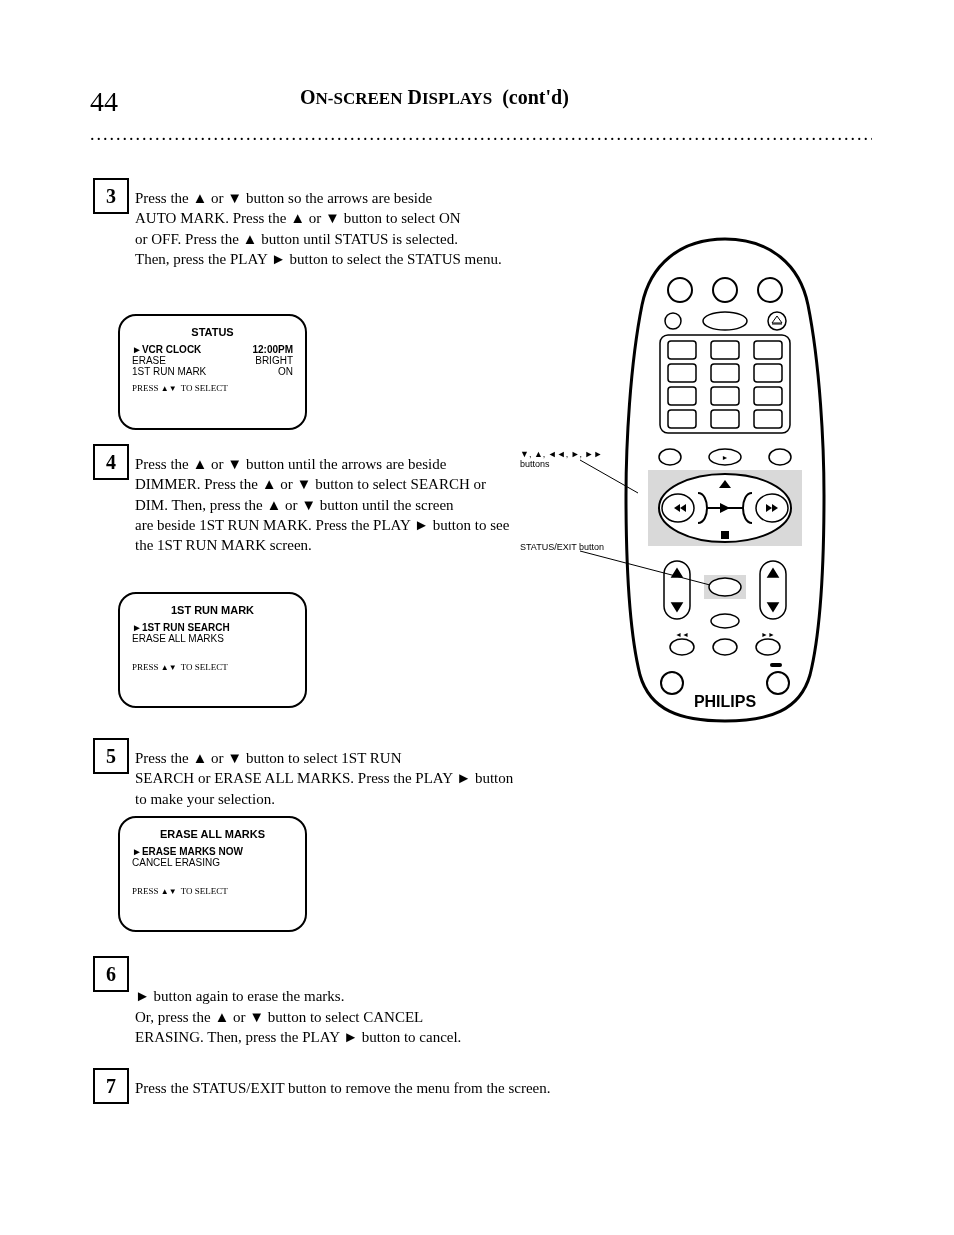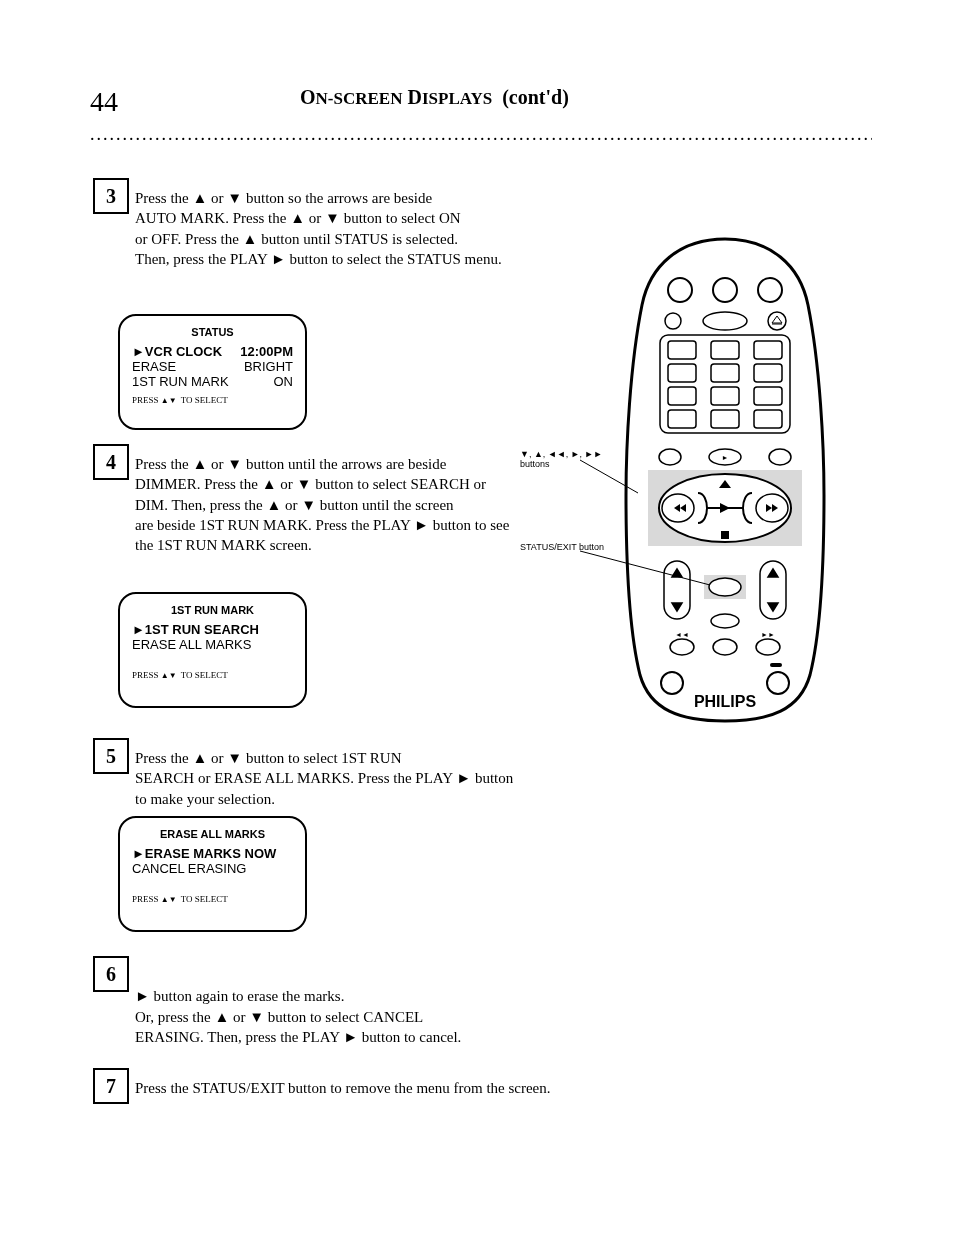--- a/index.html
+++ b/index.html
@@ -7,21 +7,21 @@
   .abs{position:absolute;}
   .bold{font-weight:700;}
   .pagenum{font-size:28px;font-weight:400;}
   .title{font-size:20px;font-weight:700;}
   .subtitle{font-size:17px;font-weight:700;}
   .step{font-size:15px;line-height:1.35;}
   .dots{font-size:18px;letter-spacing:2px;white-space:nowrap;overflow:hidden;}
   .tri{display:inline-block;font-family:Arial,Helvetica,sans-serif;}
   .card{border:2px solid #000;border-radius:18px;width:185px;height:112px;}
   .card-inner{padding:10px 12px;}
-  .card-row{display:flex;align-items:center;font-size:13px;font-family:Arial,Helvetica,sans-serif;white-space:nowrap;}
+  .card-row{display:flex;align-items:center;font-size:10px;font-family:Arial,Helvetica,sans-serif;white-space:nowrap;}
   .card-row .r{margin-left:auto;}
   .card-row.bold *{font-weight:700;}
   .card-hint{font-size:9px;margin-top:6px;}
   .hint-tri{font-size:8px;margin-right:2px;}
   .remote-wrap{}
   .callout-label{font-size:9px;font-family:Arial,Helvetica,sans-serif;}
   svg{display:block;}
 </style>
 </head>
 <body>

